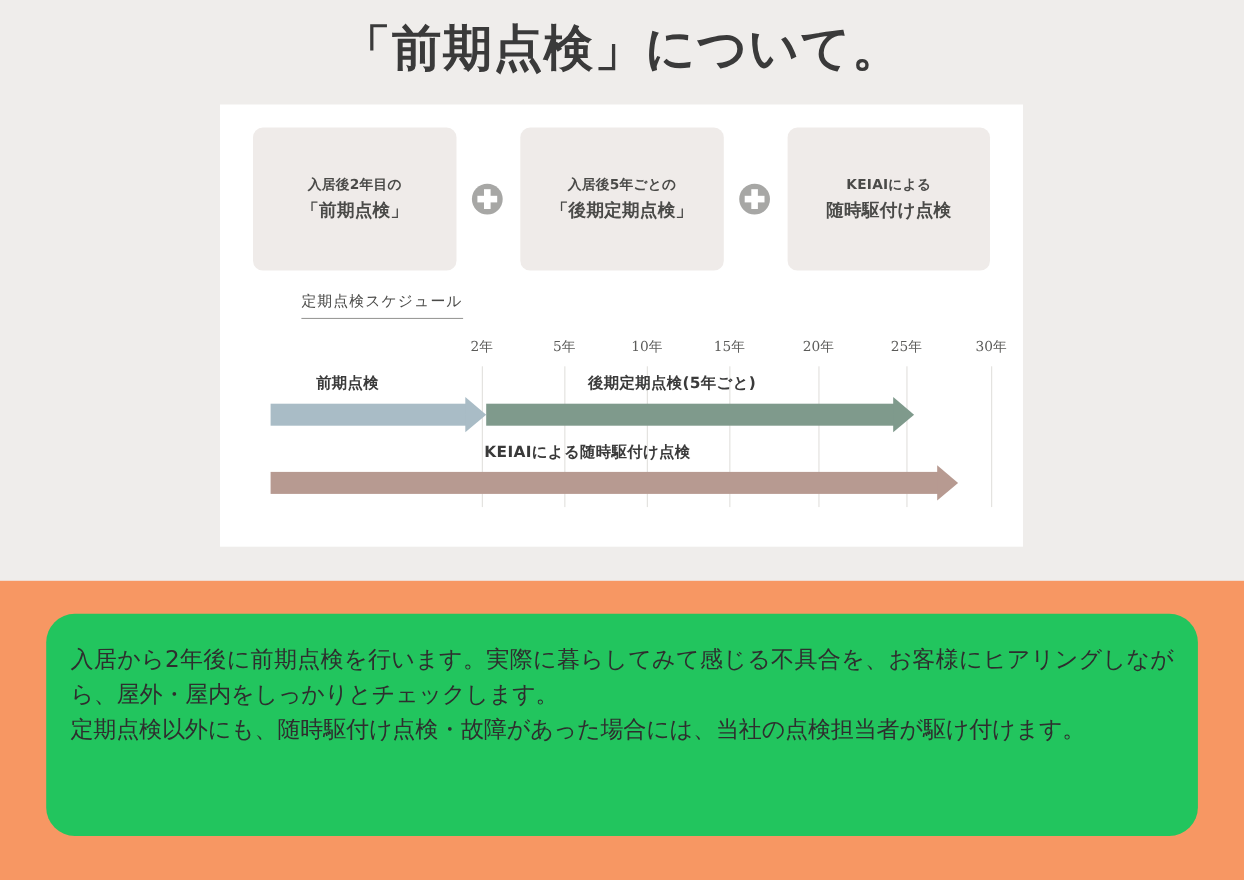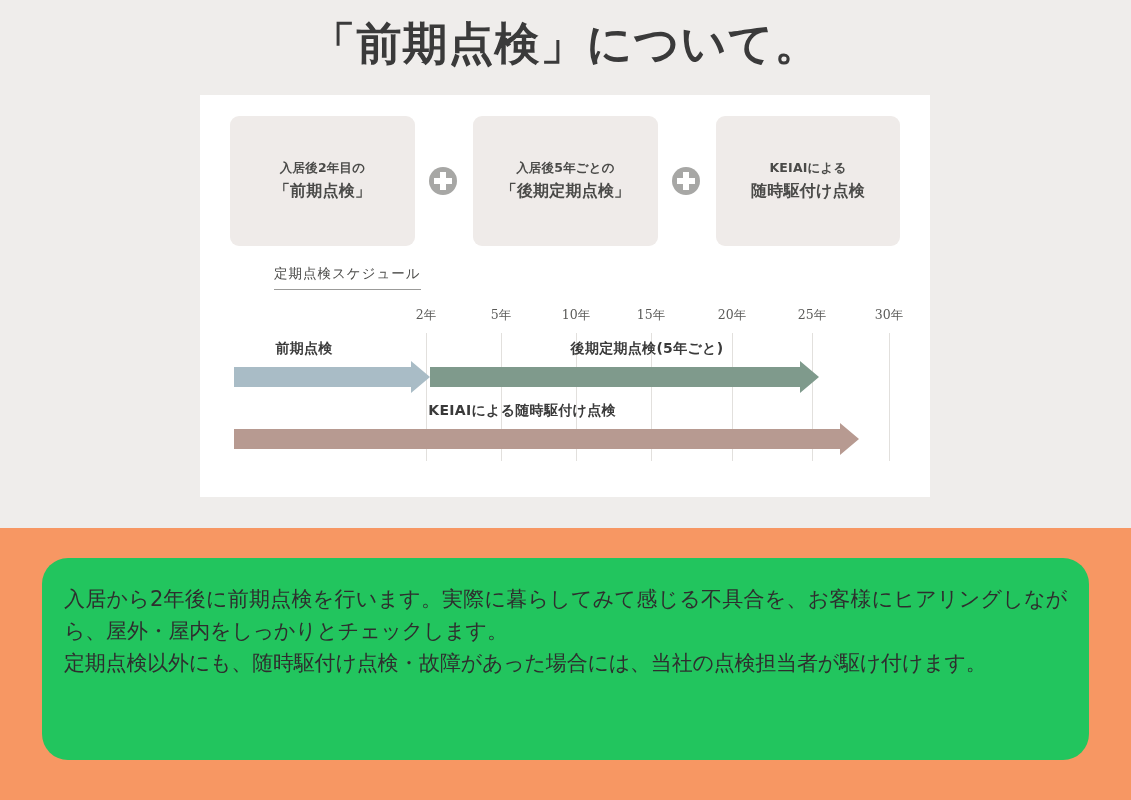--- a/index.html
+++ b/index.html
@@ -106,21 +106,21 @@
     font-size: 13.5px;
     color: #4a4a48;
     letter-spacing: 1px;
     font-family: "DejaVu Sans", "Liberation Sans", sans-serif;
     margin-left: 44px;
   }
 
   
   .timeline {
     position: absolute;
-    left: 4px;
+    left: 16px;
     top: 212px;
     width: 730px;
     height: 160px;
   }
 
   .tick-label {
     position: absolute;
     top: 0;
     transform: translateX(-50%);
     font-size: 12.5px;
@@ -246,21 +246,21 @@
         <div class="grid-line" style="left: 528px;"></div>
         <div class="tick-label" style="left: 608px;">25年</div>
         <div class="grid-line" style="left: 608px;"></div>
         <div class="tick-label" style="left: 685px;">30年</div>
         <div class="grid-line" style="left: 685px;"></div>
         <div class="bar-label" style="left: 100px; top: 33px;">前期点検</div>
         <div class="arrow" style="left: 30px; top: 60px; width: 196px;">
           <div class="shaft" style="background: rgb(169, 188, 198);"></div>
           <div class="head" style="border-left-color: rgb(169, 188, 198);"></div>
         </div>
-        <div class="bar-label" style="left: 395px; top: 33px; margin-left: 48px;">後期定期点検(5年ごと)</div>
+        <div class="bar-label" style="left: 395px; top: 33px;">後期定期点検(5年ごと)</div>
         <div class="arrow" style="left: 226px; top: 60px; width: 389px;">
           <div class="shaft" style="background: rgb(127, 154, 140);"></div>
           <div class="head" style="border-left-color: rgb(127, 154, 140);"></div>
         </div>
         <div class="bar-label" style="left: 318px; top: 95px;">KEIAIによる随時駆付け点検</div>
         <div class="arrow" style="left: 30px; top: 122px; width: 625px;">
           <div class="shaft" style="background: rgb(183, 154, 145);"></div>
           <div class="head" style="border-left-color: rgb(183, 154, 145);"></div>
         </div>
       </div>

